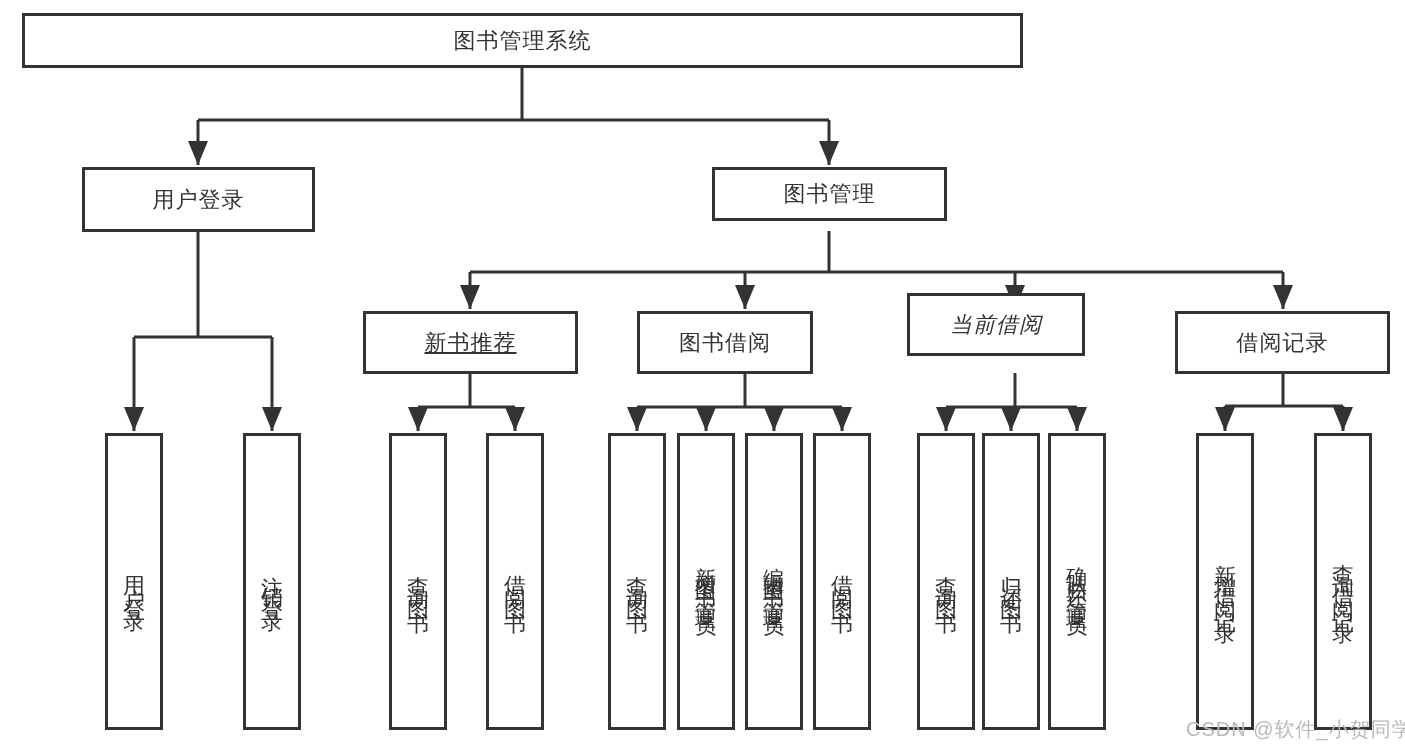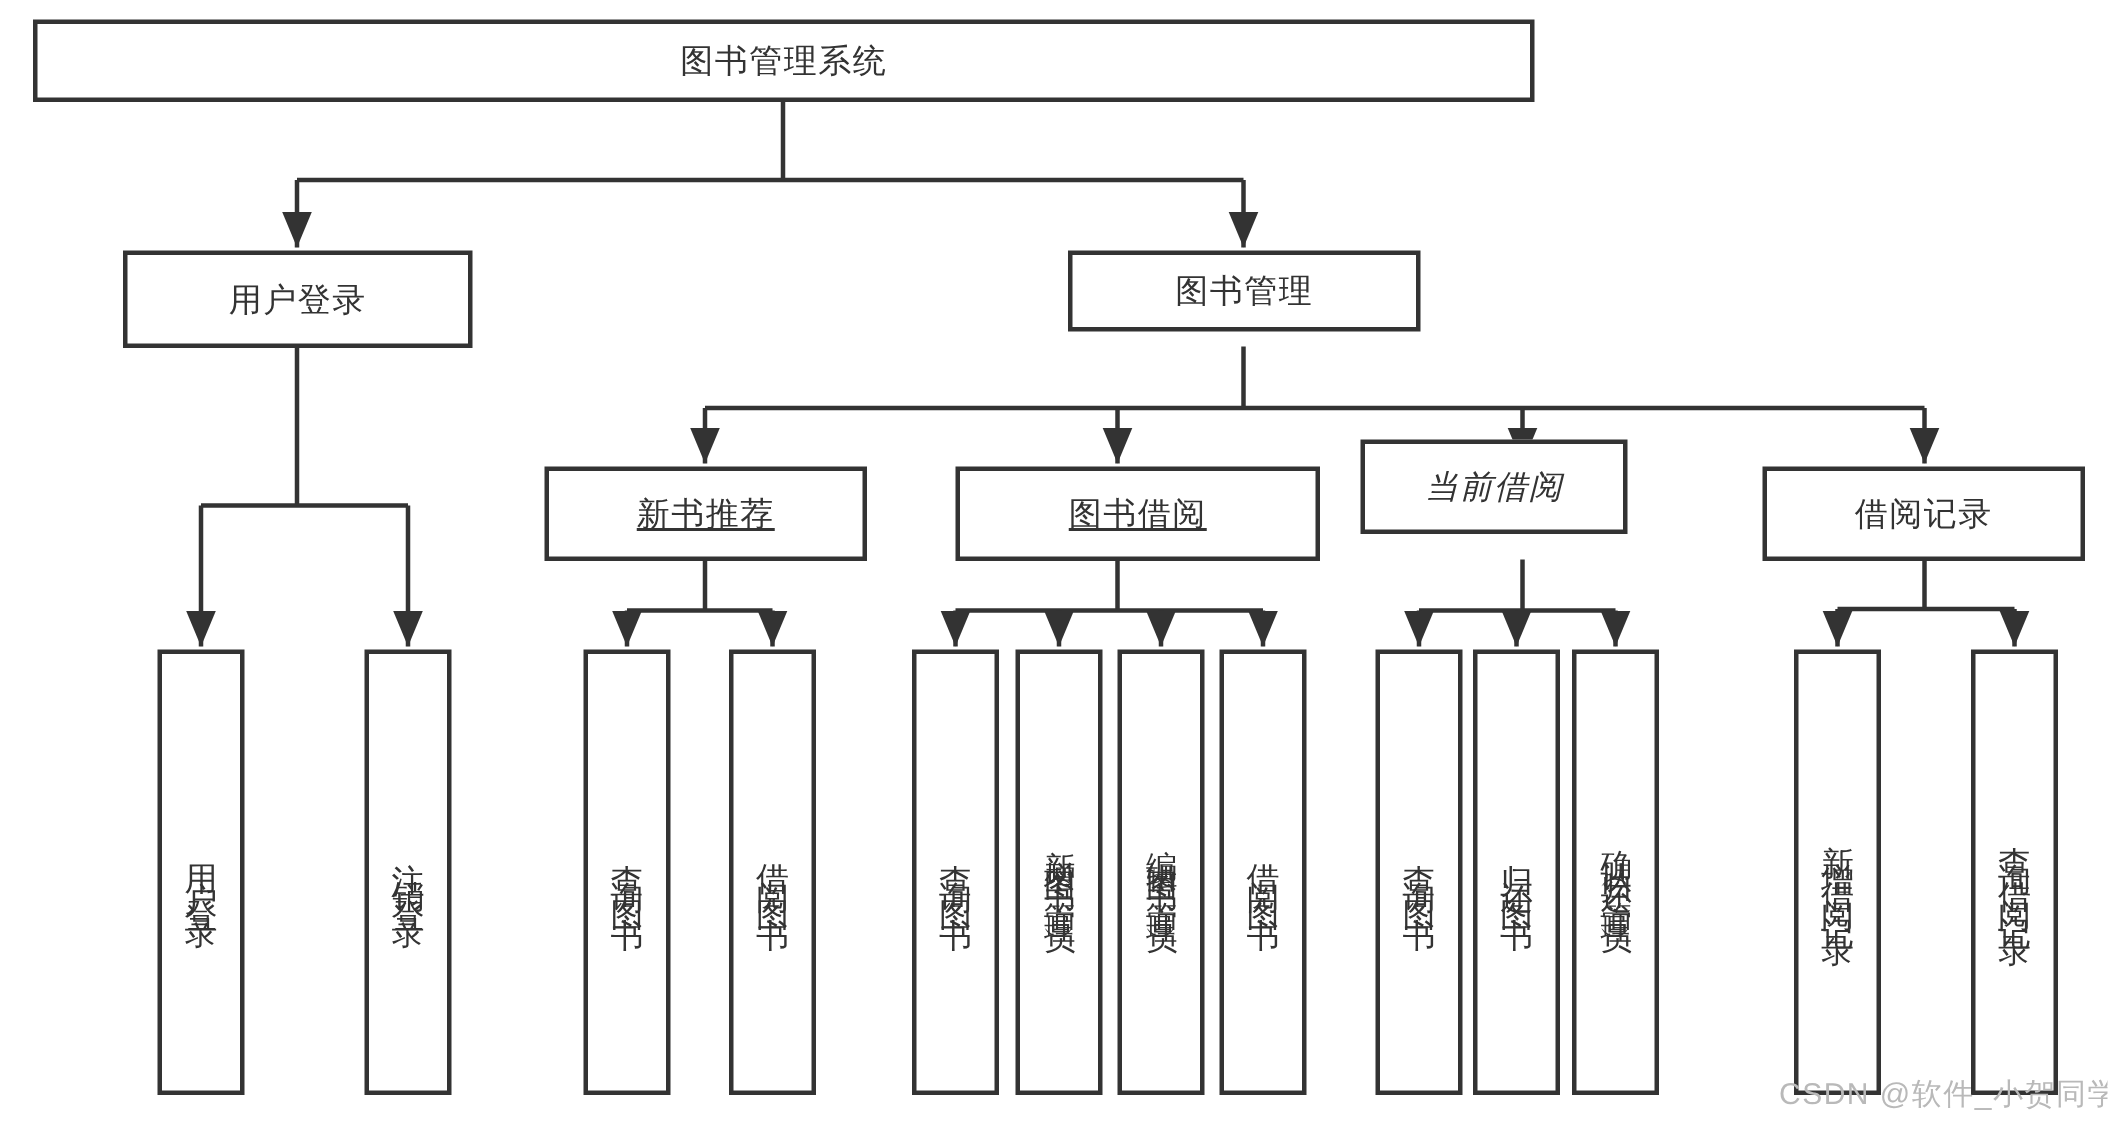--- a/index.html
+++ b/index.html
@@ -142,21 +142,21 @@
   <div class="node" style="left:82px; top:167px; width:233px; height:65px;">
     <span>用户登录</span>
   </div>
   <div class="node" style="left:712px; top:167px; width:235px; height:54px;">
     <span>图书管理</span>
   </div>
 
   <div class="node" style="left:363px; top:311px; width:215px; height:63px;text-decoration:underline;">
     <span>新书推荐</span>
   </div>
-  <div class="node" style="left:637px; top:311px; width:243px; height:63px;text-decoration:underline;">
+  <div class="node" style="left:637px; top:311px; width:176px; height:63px;">
     <span>图书借阅</span>
   </div>
   <div class="node" style="left:907px; top:293px; width:178px; height:63px;font-style:italic;">
     <span>当前借阅</span>
   </div>
   <div class="node" style="left:1175px; top:311px; width:215px; height:63px;justify-content:center;">
     <span>借阅记录</span>
   </div>
 
   <div class="node leaf" style="left:105px;">

